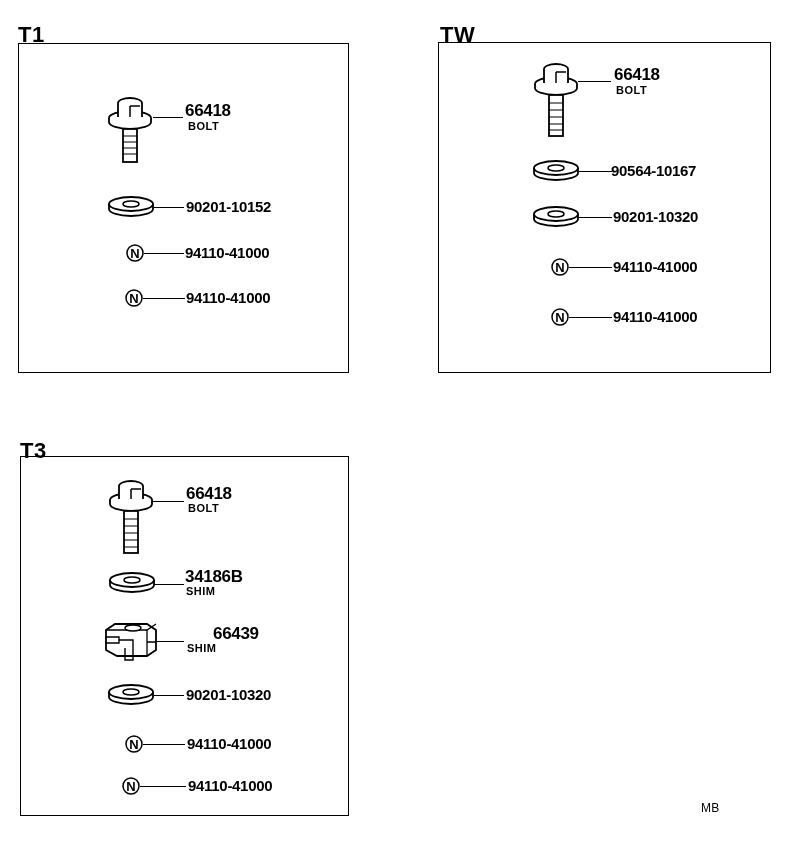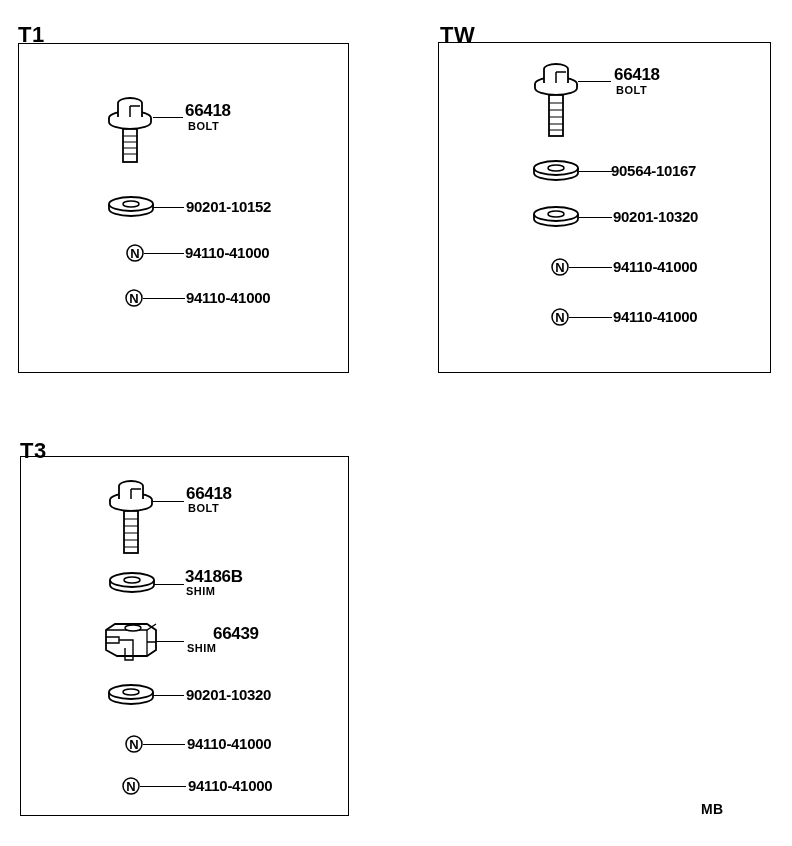--- a/index.html
+++ b/index.html
@@ -4,21 +4,21 @@
 <style>
   html,body{margin:0;padding:0;background:#fff;}
   body{width:792px;height:846px;position:relative;overflow:hidden;font-family:"Liberation Sans",sans-serif;color:#000;}
   .panel-title{position:absolute;font-size:22px;font-weight:bold;letter-spacing:0.5px;}
   .panel{position:absolute;border:1.5px solid #000;box-sizing:border-box;}
   .pn{position:absolute;font-size:15px;font-weight:bold;letter-spacing:-0.3px;white-space:nowrap;}
   .pn.big{font-size:17px;}
   .sub{position:absolute;font-size:11px;font-weight:bold;letter-spacing:0.5px;text-align:right;}
   .lead{position:absolute;height:0;border-top:1.2px solid #000;}
   svg{position:absolute;overflow:visible;}
-  .footer{position:absolute;font-size:14px;font-weight:bold;letter-spacing:0.3px;padding-left:15px;}
+  .footer{position:absolute;font-size:12px;font-weight:normal;letter-spacing:0.3px;padding-left:15px;}
 </style>
 </head>
 <body>
 
 <div class="panel-title" style="left:18px;top:22px;">T1</div>
 <div class="panel" style="left:18px;top:43px;width:331px;height:330px;"></div>
 
 <svg style="left:108px;top:95px;" width="50" height="70">
   <ellipse cx="22" cy="23" rx="21" ry="7" fill="#fff" stroke="#000" stroke-width="1.8"></ellipse>
   <path d="M1 23 v4 a21 7 0 0 0 42 0 v-4" fill="#fff" stroke="#000" stroke-width="1.8"></path>

